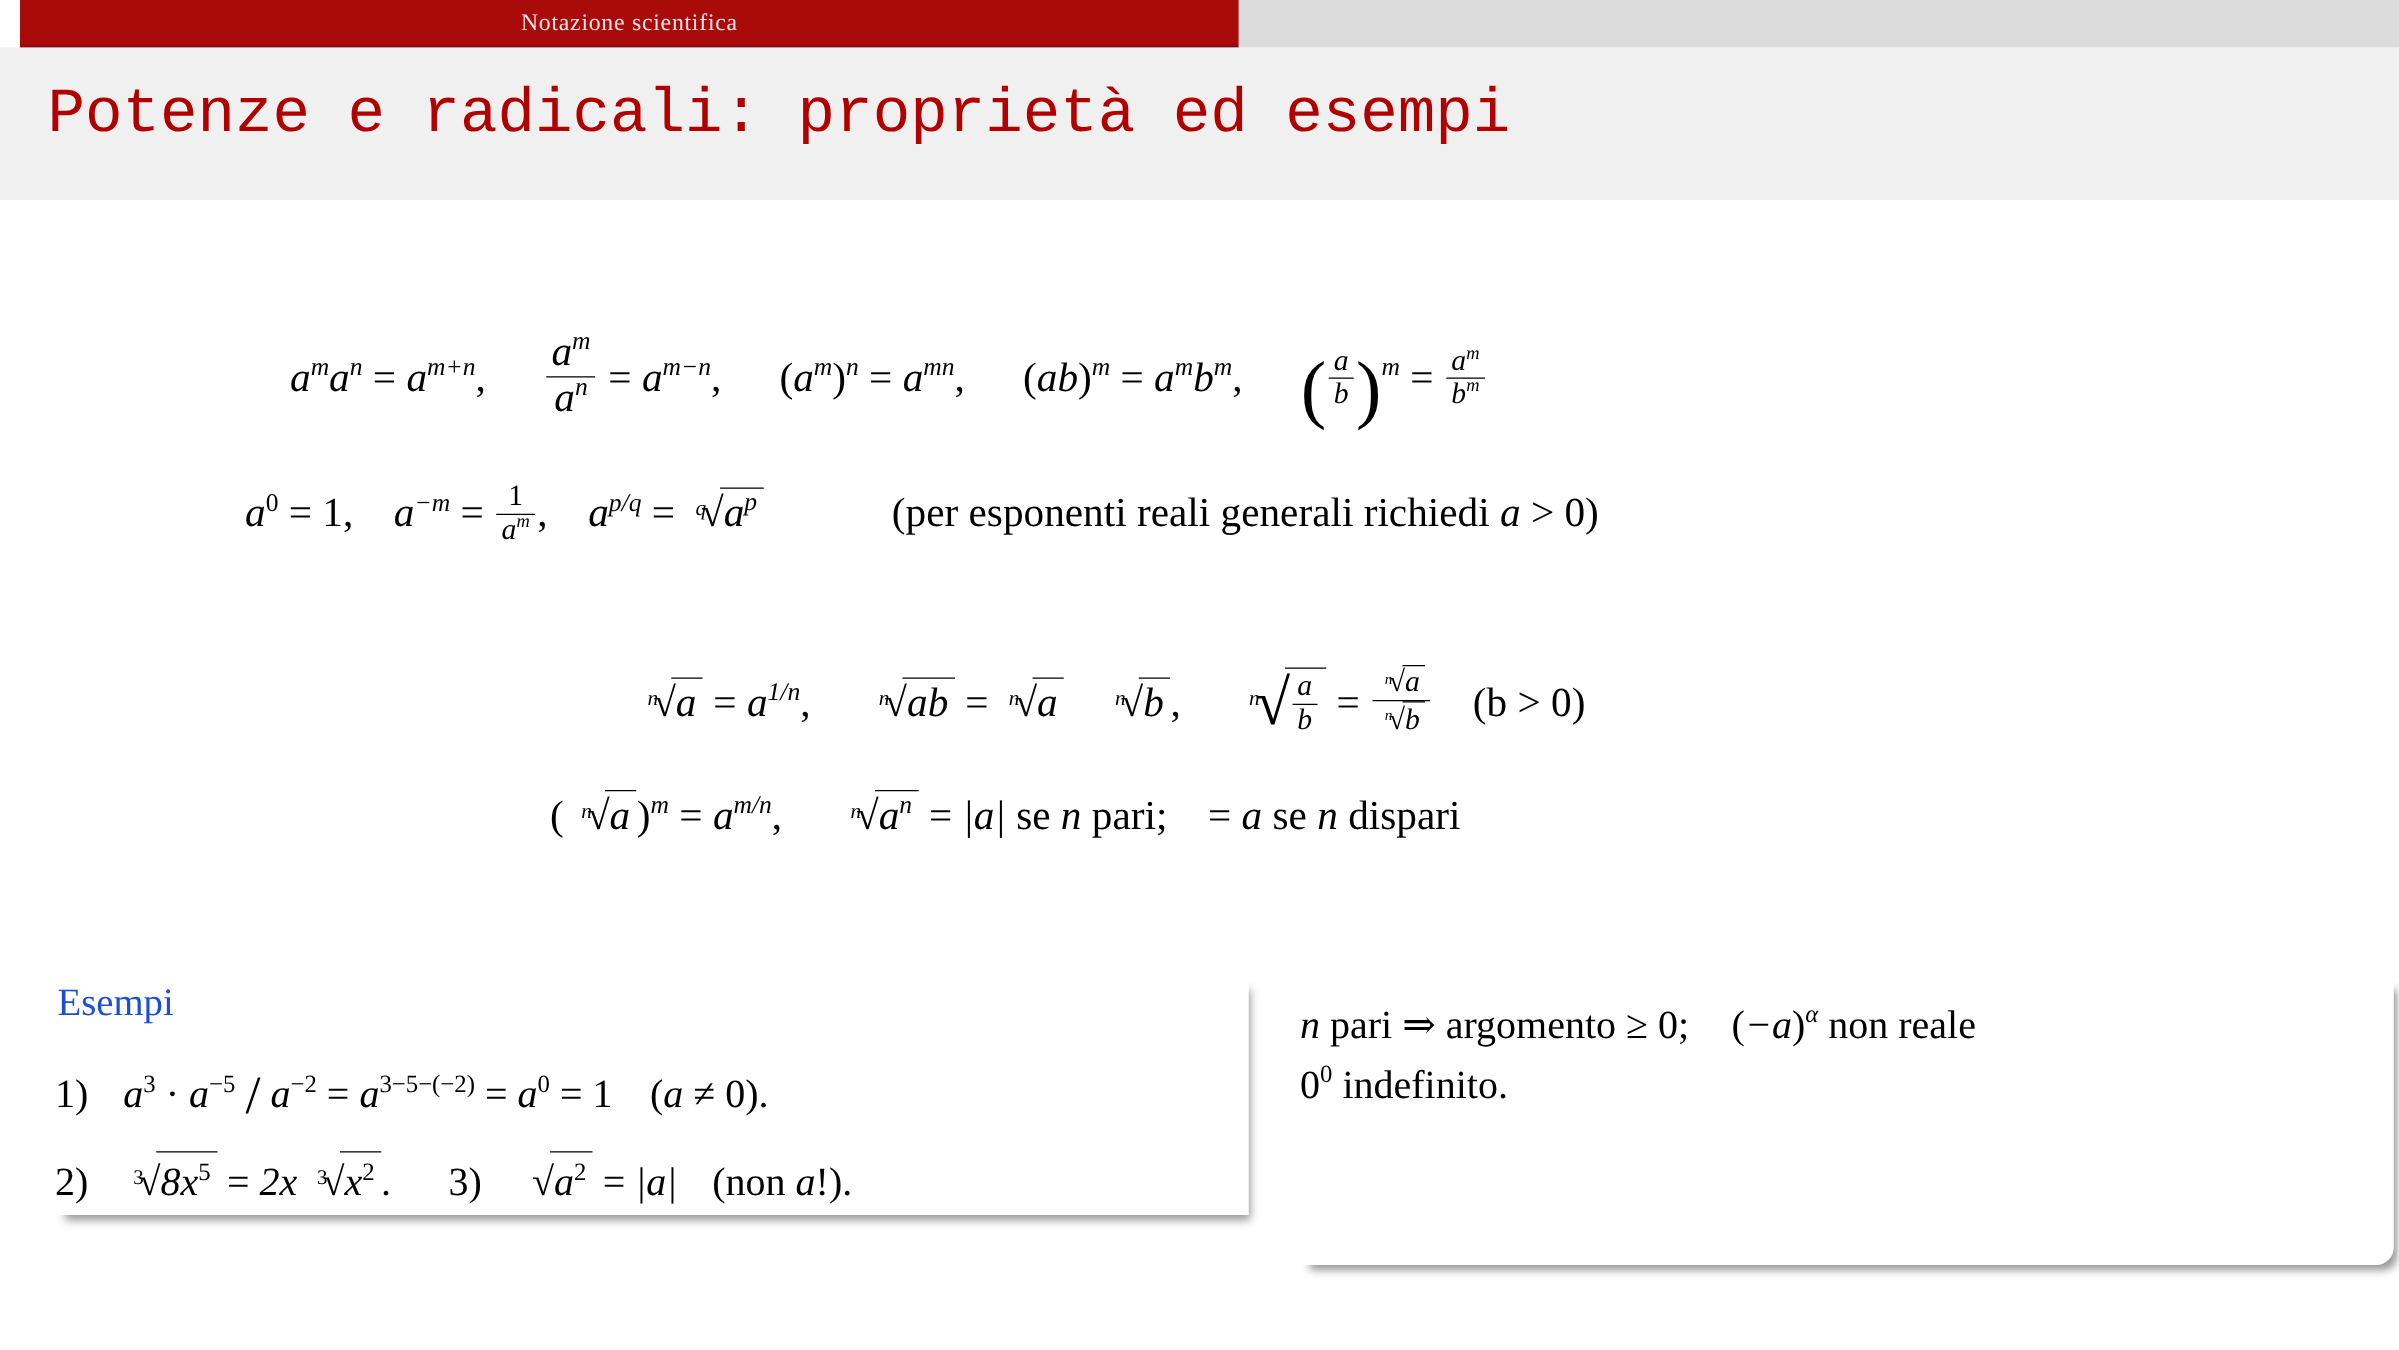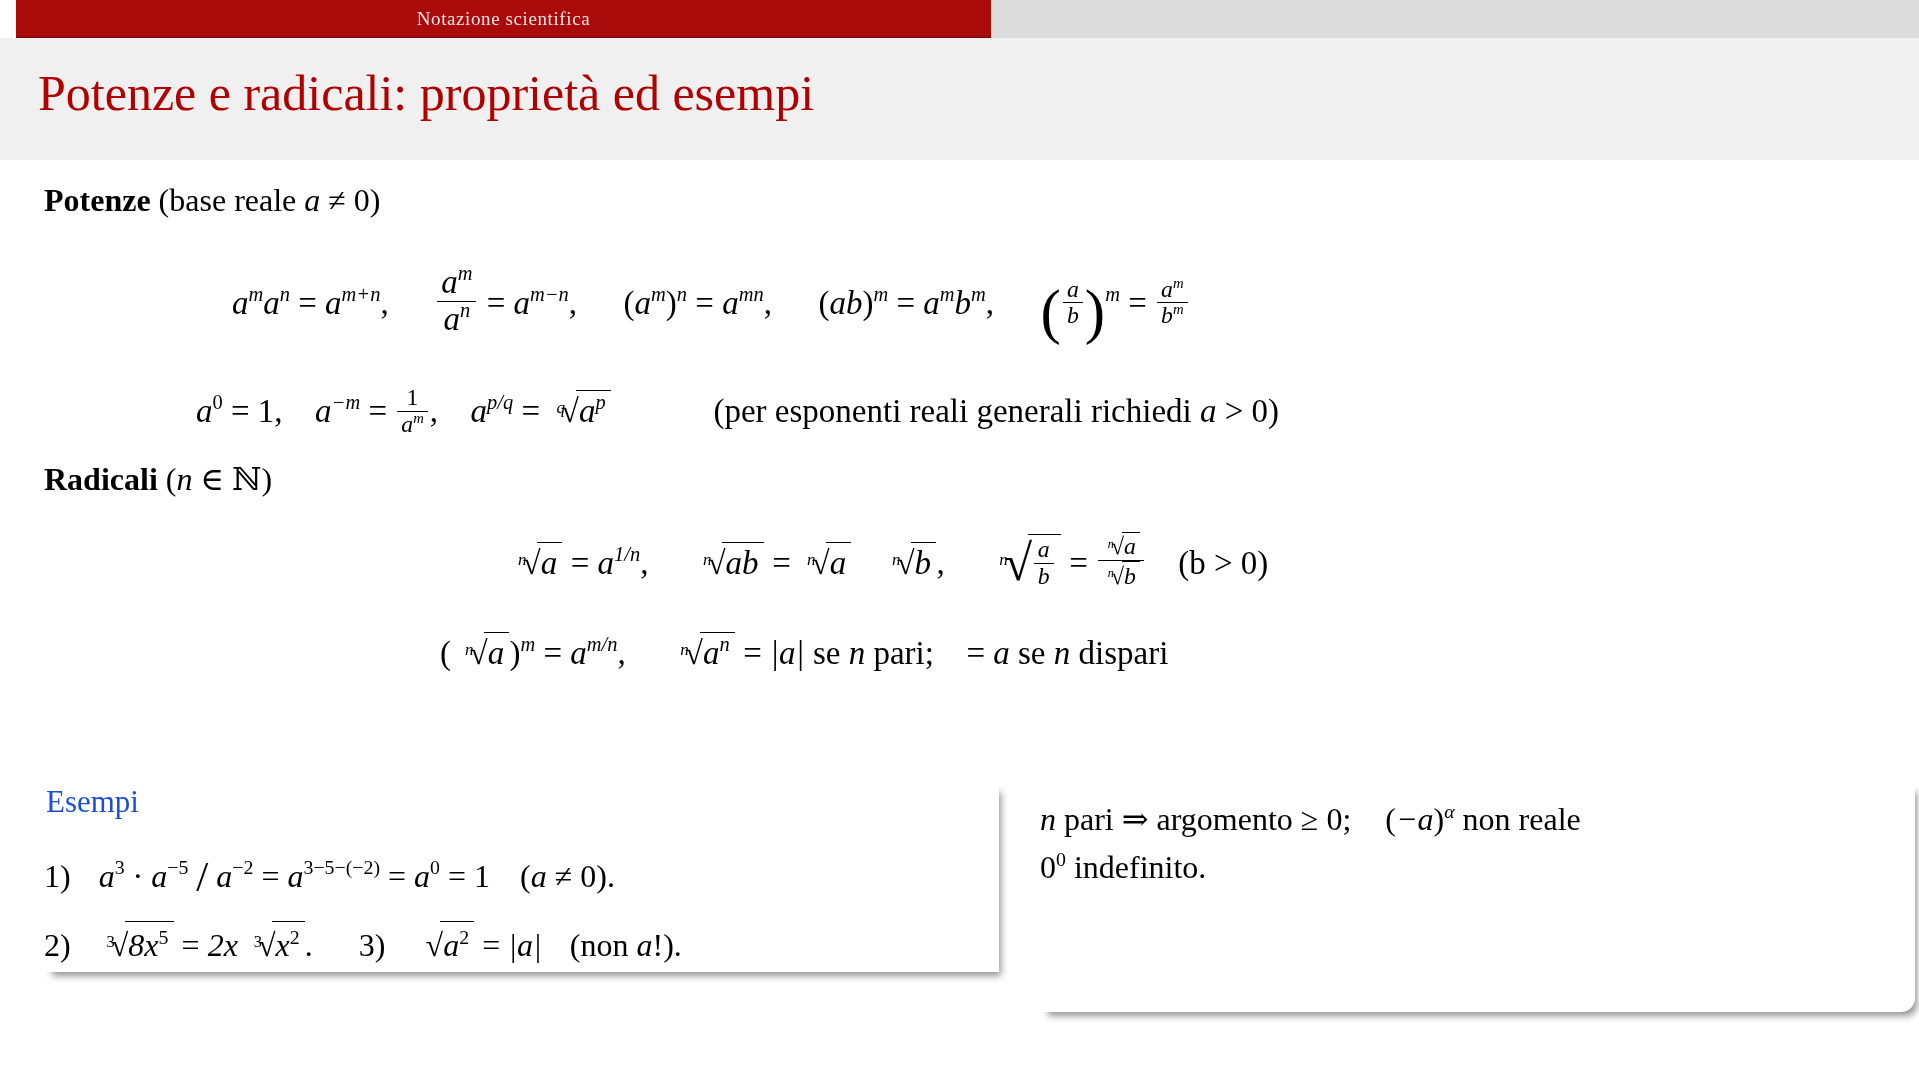--- a/index.html
+++ b/index.html
@@ -53,21 +53,21 @@
     width: 1919px;
     height: 122px;
     background: #f0f0f0;
   }
   .frame-title {
     position: absolute;
     left: 38px;
     top: 26px;
     font-size: 50px;
     color: #b00000;
-    font-family: Liberation Serif, serif;
+    font-family: Liberation Mono, monospace;
     white-space: nowrap;
   }
 
   
   .slide-body {
     position: absolute;
     top: 160px; left: 0;
     width: 1919px;
     height: 920px;
     background: #ffffff;
@@ -174,23 +174,20 @@
   </div>
   <div class="headline-right"></div>
 </div>
 
 <div class="title-band">
   <div class="frame-title">Potenze e radicali: proprietà ed esempi</div>
 </div>
 
 <div class="slide-body">
 
-  <div class="lead" style="left:44px; top:22px;">
-    <b>Potenze</b><span> </span><span class="math"><span>(base reale </span><span class="mi">a</span> <span>≠</span> <span>0</span><span>)</span></span>
-  </div>
 
   <div class="eqline math row" style="left:232px; top:105px;">
     <span class="mi">a</span><sup class="exp">m</sup><span class="mi">a</span><sup class="exp">n</sup>
     <span> </span><span>=</span><span> </span>
     <span class="mi">a</span><sup class="exp">m+n</sup><span>,</span>
     <span class="gap-m"></span>
     <span class="frac">
       <span class="num"><span class="mi">a</span><sup class="exp">m</sup></span>
       <span class="den"><span class="mi">a</span><sup class="exp">n</sup></span>
     </span>
@@ -226,23 +223,20 @@
     <span class="gap-s"></span>
     <span class="mi">a</span><sup class="exp">p/q</sup>
     <span> </span><span>=</span><span> </span>
     <span class="rad">
       <span class="idx">q</span><span class="sym">√</span><span class="rand"><span class="mi">a</span><sup class="exp">p</sup></span>
     </span>
     <span class="gap-xl"></span>
     <span><span>(per esponenti reali generali richiedi </span><span class="mi">a</span> <span>&gt; 0)</span></span>
   </div>
 
-  <div class="lead" style="left:44px; top:300px;">
-    <b>Radicali</b><span> </span><span class="math"><span>(</span><span class="mi">n</span> <span>∈</span> <span>ℕ</span><span>)</span></span>
-  </div>
 
   <div class="eqline math row" style="left:510px; top:372px;">
     <span class="rad"><span class="idx">n</span><span class="sym">√</span><span class="rand mi">a</span></span>
     <span> </span><span>=</span><span> </span>
     <span class="mi">a</span><sup class="exp">1/n</sup><span>,</span>
     <span class="gap-m"></span>
     <span class="rad"><span class="idx">n</span><span class="sym">√</span><span class="rand mi">ab</span></span>
     <span> </span><span>=</span><span> </span>
     <span class="rad"><span class="idx">n</span><span class="sym">√</span><span class="rand mi">a</span></span>
     <span class="gap-s"></span>

